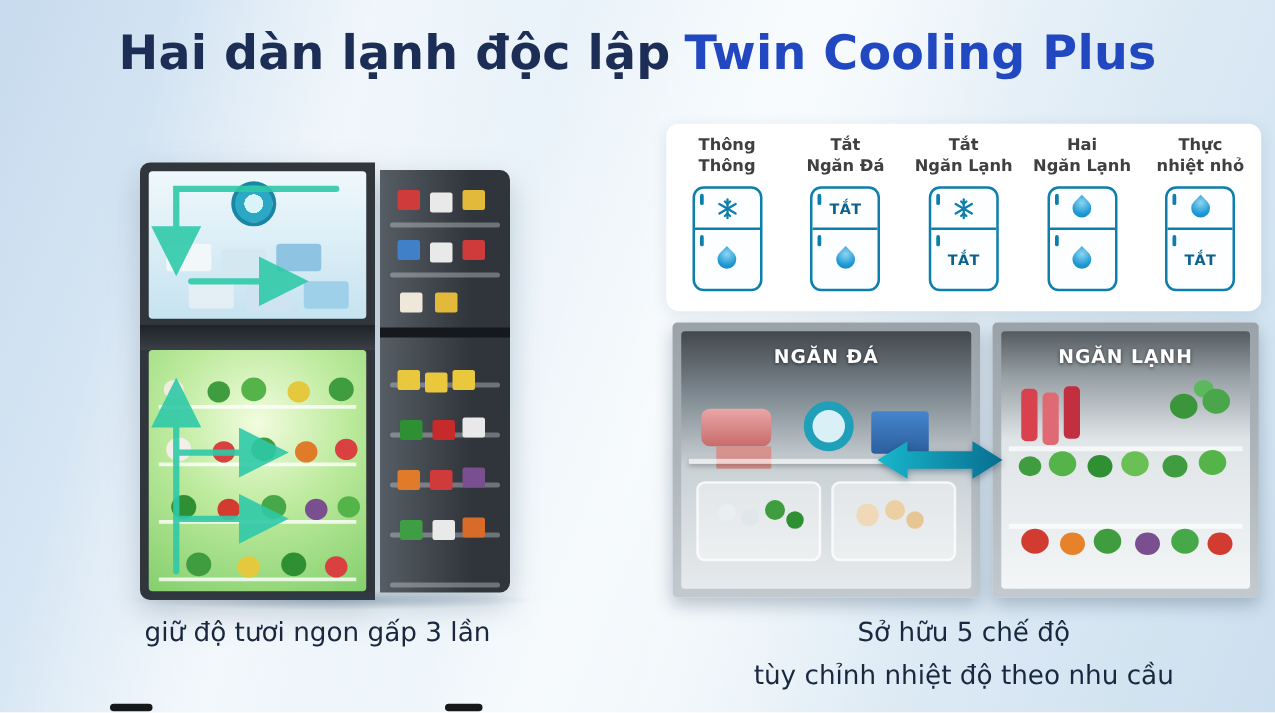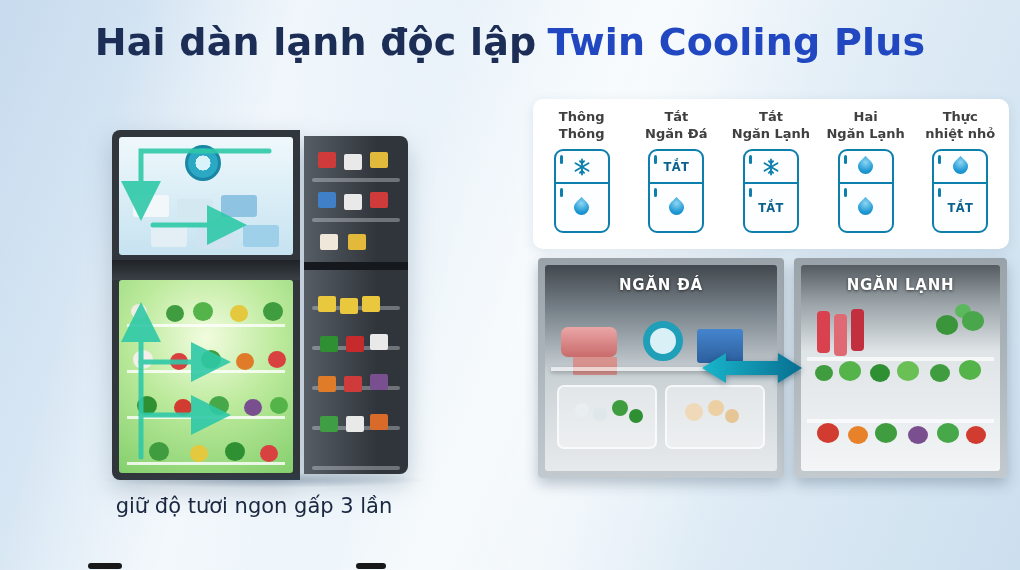--- a/index.html
+++ b/index.html
@@ -288,16 +288,20 @@
         <stop offset="0" stop-color="#18b7cc"></stop>
         <stop offset="1" stop-color="#086e91"></stop>
       </linearGradient>
     </defs>
     <polygon points="0,18 24,3 24,11 76,11 76,3 100,18 76,33 76,25 24,25 24,33" fill="url(#ag)"></polygon>
   </svg>
 
   <div class="caption cap-left">
     <div>giữ độ tươi ngon gấp 3 lần</div>
   </div>
+  <div class="caption cap-right">
+    <div>Sở hữu 5 chế độ</div>
+    <div>tùy chỉnh nhiệt độ theo nhu cầu</div>
+  </div>
 
   <div class="dash dash-1"></div>
   <div class="dash dash-2"></div>
 </div>
 
 </body></html>

